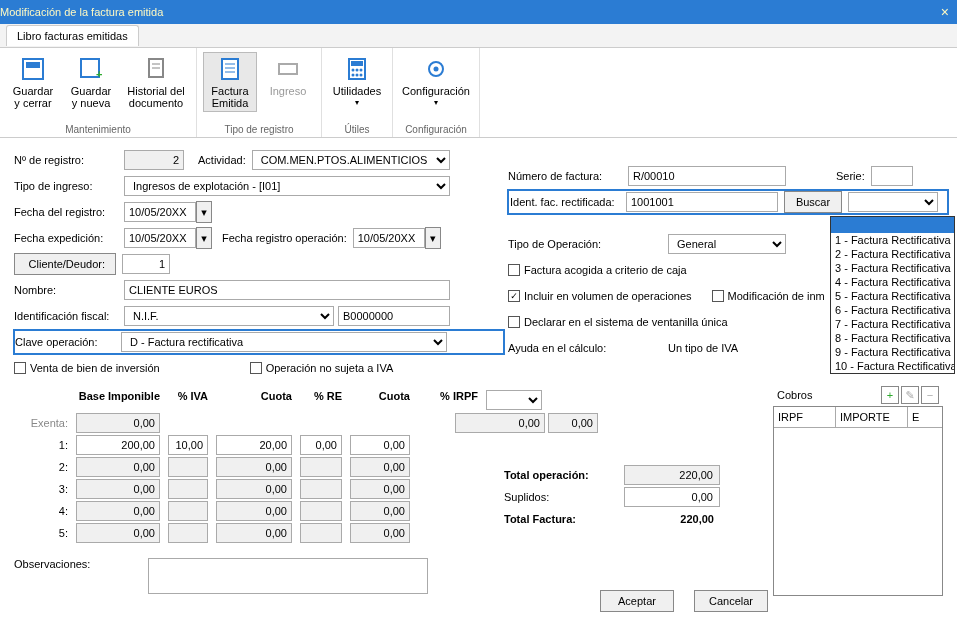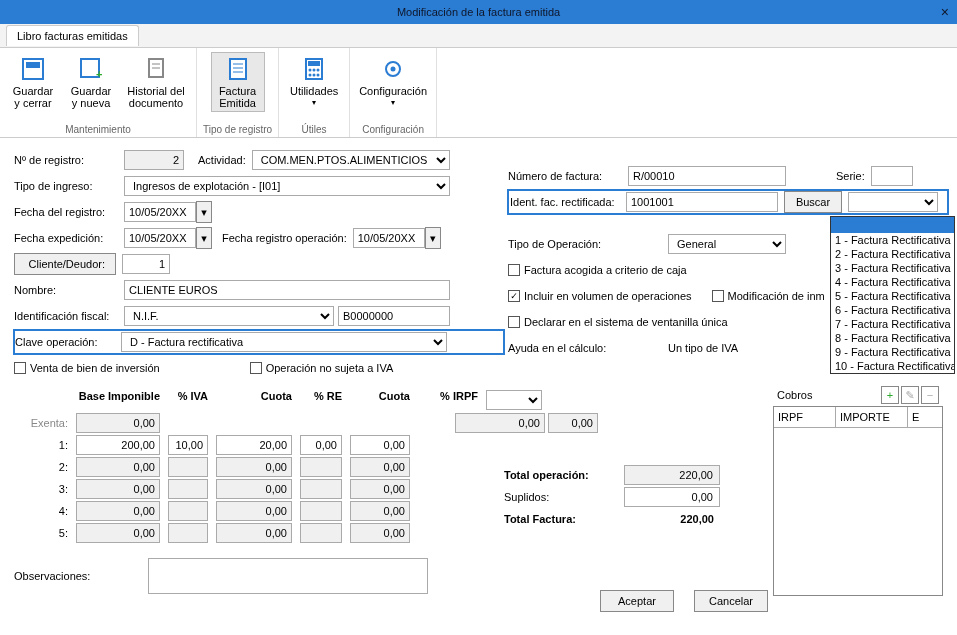--- a/index.html
+++ b/index.html
@@ -1,18 +1,18 @@
 <!DOCTYPE html>
 <html><head>
 <meta charset="utf-8">
 <style>
 * { box-sizing: border-box; margin: 0; padding: 0; font-family: "Segoe UI", Tahoma, sans-serif; font-size: 11px; }
 body { background: #fff; width: 957px; height: 635px; position: relative; overflow: hidden; }
 
-.titlebar { background: #2b7cd3; color: #0f172a; height: 24px; line-height: 24px; text-align: center; position: relative; font-size: 12px; }
+.titlebar { background: #2b7cd3; color: #fef9c3; height: 24px; line-height: 24px; position: relative; font-size: 12px; }
 .titlebar .close { position: absolute; right: 8px; top: 0; font-size: 14px; cursor: pointer; }
 
 .tabstrip { background: #f3f3f3; border-bottom: 1px solid #ccc; height: 24px; padding-left: 6px; }
 .tab { display: inline-block; background: #fff; border: 1px solid #ccc; border-bottom: none; padding: 4px 10px; font-size: 11px; border-radius: 3px 3px 0 0; position: relative; top: 1px; }
 
 .ribbon { background: #fff; border-bottom: 1px solid #ccc; height: 90px; display: flex; align-items: stretch; }
 .ribbon-group { border-right: 1px solid #e0e0e0; padding: 4px 6px 2px 6px; display: flex; flex-direction: column; align-items: center; justify-content: space-between; }
 .ribbon-group .items { display: flex; gap: 4px; flex: 1; align-items: flex-start; }
 .ribbon-btn { display: flex; flex-direction: column; align-items: center; justify-content: flex-start; width: 54px; padding: 2px; text-align: center; font-size: 11px; line-height: 12px; cursor: pointer; border: 1px solid transparent; }
 .ribbon-btn.active { background: #e8e8e8; border: 1px solid #bbb; }
@@ -59,21 +59,21 @@
 .cobros-table { border: 1px solid #888; height: 190px; background:#fff; }
 .cobros-table .cth { display: flex; border-bottom: 1px solid #aaa; }
 .cobros-table .cth > div { border-right: 1px solid #aaa; padding: 4px; font-size: 11px; }
 
 .dropdown-list { position: absolute; left: 830px; top: 216px; width: 125px; background: #fff; border: 1px solid #333; z-index: 50; }
 .dropdown-list .sel-bar { height: 16px; background: #2b7cd3; }
 .dropdown-list .opt { padding: 1px 4px; font-size: 11px; white-space: nowrap; overflow: hidden; cursor: pointer; }
 
 .bottom-btns { position: absolute; left: 600px; top: 590px; display: flex; gap: 20px; }
 
-.obs { position: absolute; left: 14px; top: 558px; display: flex; gap: 24px; align-items: center; }
+.obs { position: absolute; left: 14px; top: 558px; display: flex; gap: 24px; align-items: flex-start; }
 .obs textarea { width: 280px; height: 36px; border: 1px solid #aaa; resize: none; font-size: 11px; }
 
 svg { display: block; }
 </style>
 </head>
 <body>
 
 <div class="titlebar">
   <span>Modificación de la factura emitida</span>
   <span class="close">×</span>
@@ -127,20 +127,28 @@
         <span class="ricon">
           <svg width="26" height="26">
               <rect x="5" y="3" width="16" height="20" fill="#fff" stroke="#2b7cd3" stroke-width="2"></rect>
               <line x1="8" y1="8" x2="18" y2="8" stroke="#2b7cd3"></line>
               <line x1="8" y1="12" x2="18" y2="12" stroke="#2b7cd3"></line>
               <line x1="8" y1="16" x2="18" y2="16" stroke="#2b7cd3"></line>
             </svg>
         </span>
         <span style="white-space:pre-line">Factura
 Emitida</span>
+      </div>
+      <div class="ribbon-btn">
+        <span class="ricon">
+          <svg width="26" height="26">
+              <rect x="4" y="8" width="18" height="10" fill="none" stroke="#aaa" stroke-width="2"></rect>
+            </svg>
+        </span>
+        <span style="color:#999">Ingreso</span>
       </div>
     </div>
     <div class="ribbon-group-label">Tipo de registro</div>
   </div>
 
   <div class="ribbon-group">
     <div class="items">
       <div class="ribbon-btn" style="width:58px">
         <span class="ricon">
           <svg width="26" height="26">

